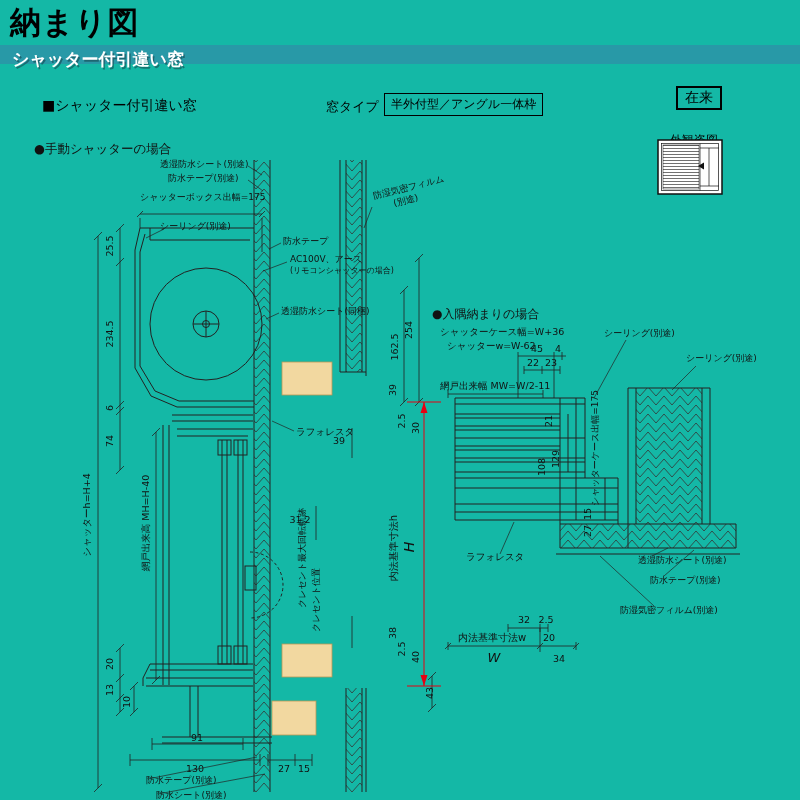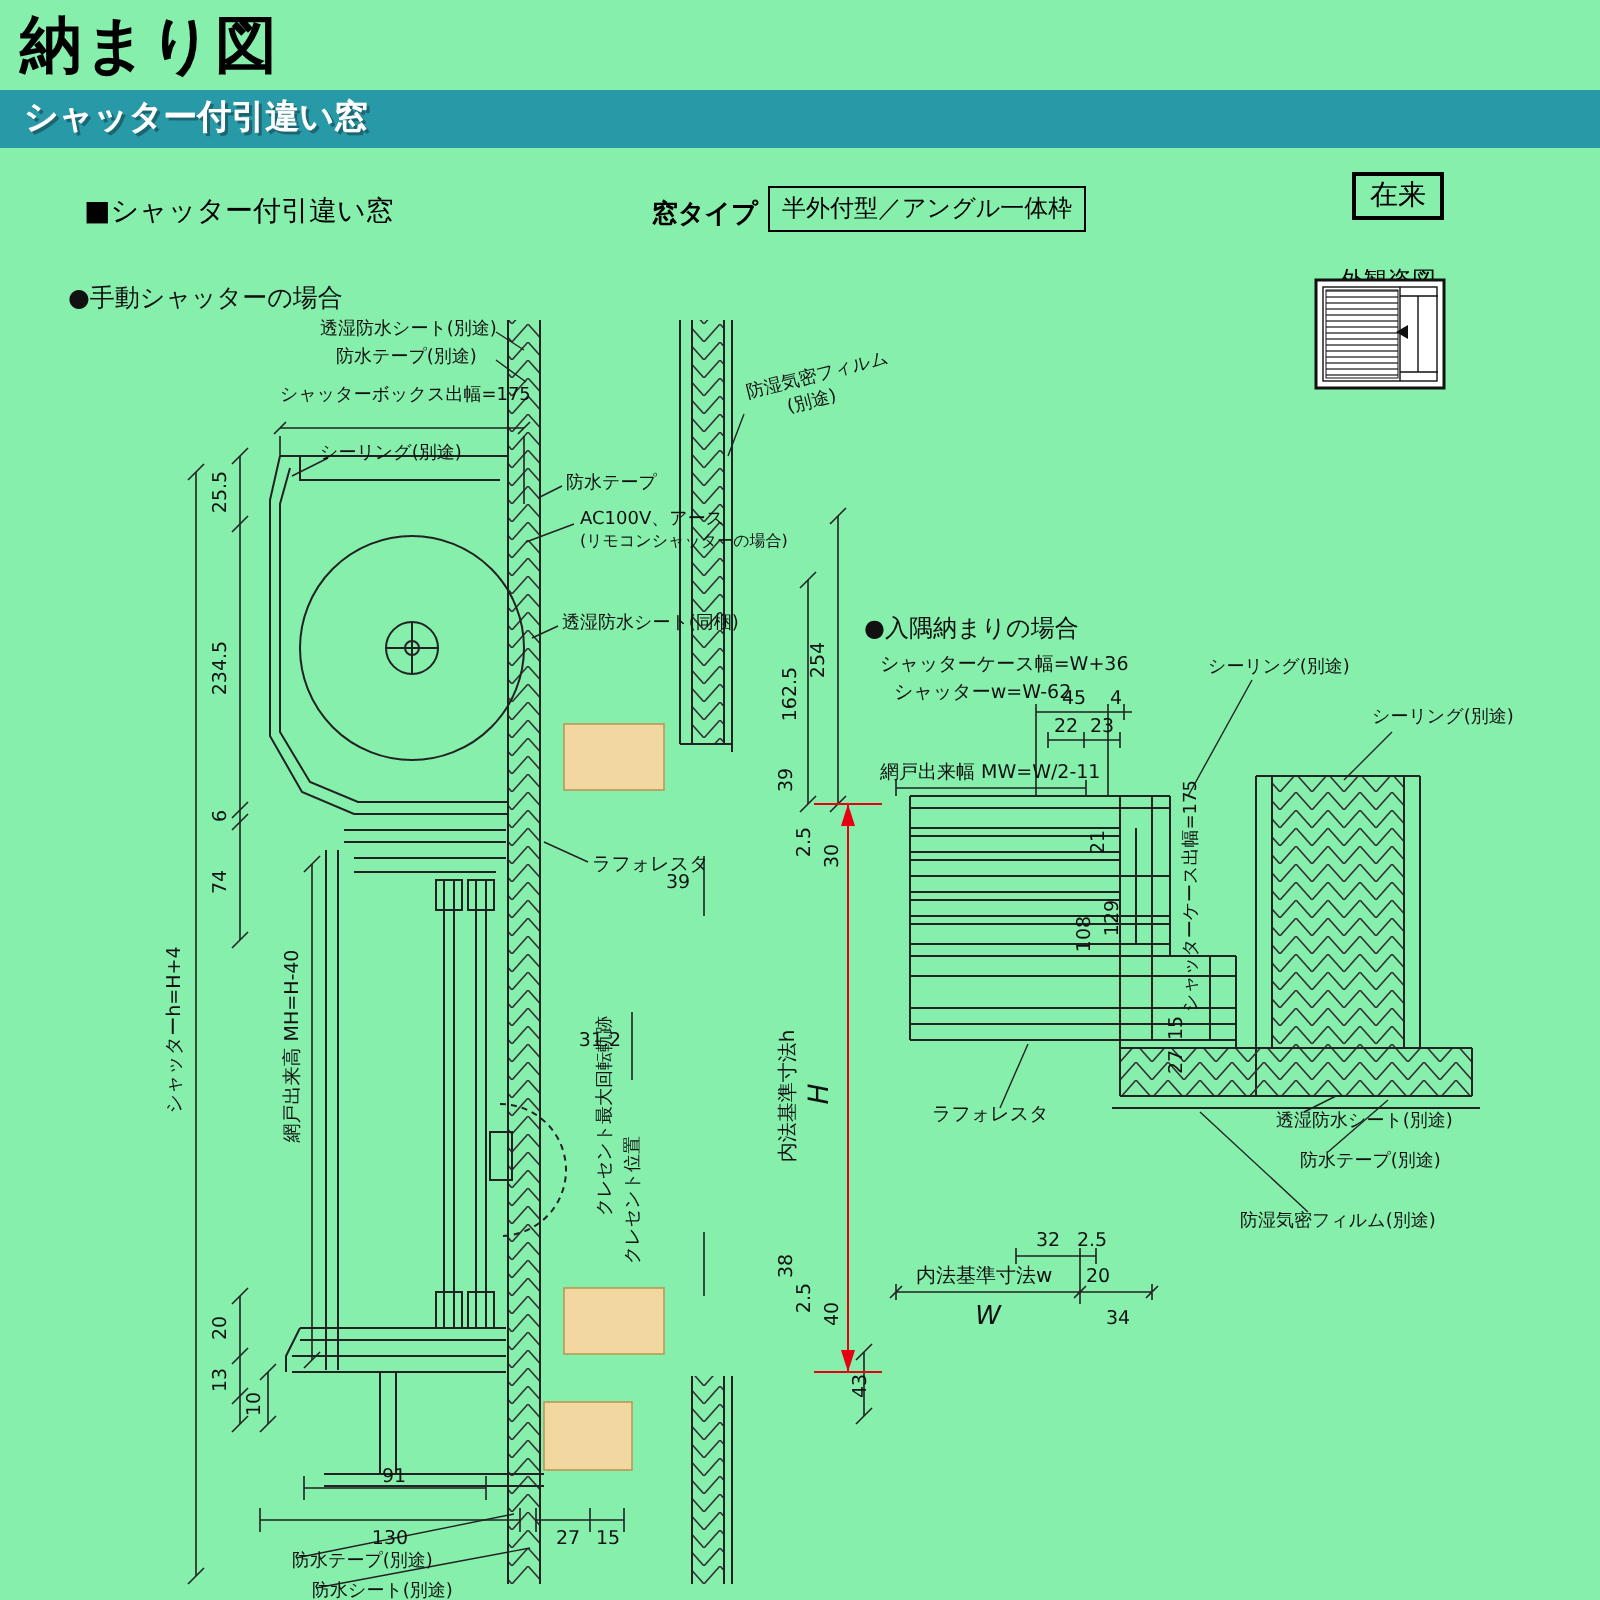--- a/index.html
+++ b/index.html
@@ -1,25 +1,25 @@
 <!DOCTYPE html>
 <html><head>
 <meta charset="utf-8">
 <style>
   html,body{margin:0;padding:0;background:#fff}
-  .page{position:relative;width:800px;height:800px;background:#86efac;overflow:hidden;
+  .page{position:relative;width:800px;height:800px;background:#14b8a6;overflow:hidden;
         font-family:"DejaVu Sans",sans-serif;color:#000}
   .title{position:absolute;top:2px;left:10px;margin:0;font-size:31px;font-weight:bold;
          letter-spacing:1px;color:#000}
-  .banner{position:absolute;top:45px;left:0;width:800px;height:29px;background:#2899a7}
+  .banner{position:absolute;top:45px;left:0;width:800px;height:19px;background:#2899a7}
   .banner span{display:block;padding-left:12px;line-height:29px;font-size:17px;font-weight:bold;
                color:#fff;text-shadow:1.5px 1.5px 0 rgba(20,60,70,.55)}
   .sub-section{position:absolute;top:97px;left:42px;font-size:14px;font-weight:normal}
   .sub-types{position:absolute;top:89px;left:200px;font-size:12.5px;line-height:15px}
-  .sub-wtype{position:absolute;top:98px;left:326px;font-size:13px;font-weight:bold}
+  .sub-wtype{position:absolute;top:98px;left:326px;font-size:13px;font-weight:normal}
   .sub-wbox{position:absolute;top:93px;left:384px;font-size:12px;border:1px solid #000;padding:2px 6px}
   .zairai{position:absolute;top:86px;left:676px;font-size:14px;font-weight:normal;border:2px solid #000;padding:1px 7px}
   .gaikan{position:absolute;top:132px;left:670px;font-size:12px}
   svg.drawing{position:absolute;top:0;left:0}
   .drawing text{fill:#111;font-family:"DejaVu Sans",sans-serif}
   .t8{font-size:8px}.t9{font-size:9px}.t95{font-size:9.5px}.t10{font-size:10px}
   .t12{font-size:12px}.t125{font-size:12.5px}
   .dim{font-size:9.5px;text-anchor:middle}
   .red{fill:#e60012}
   .it{font-style:italic}

